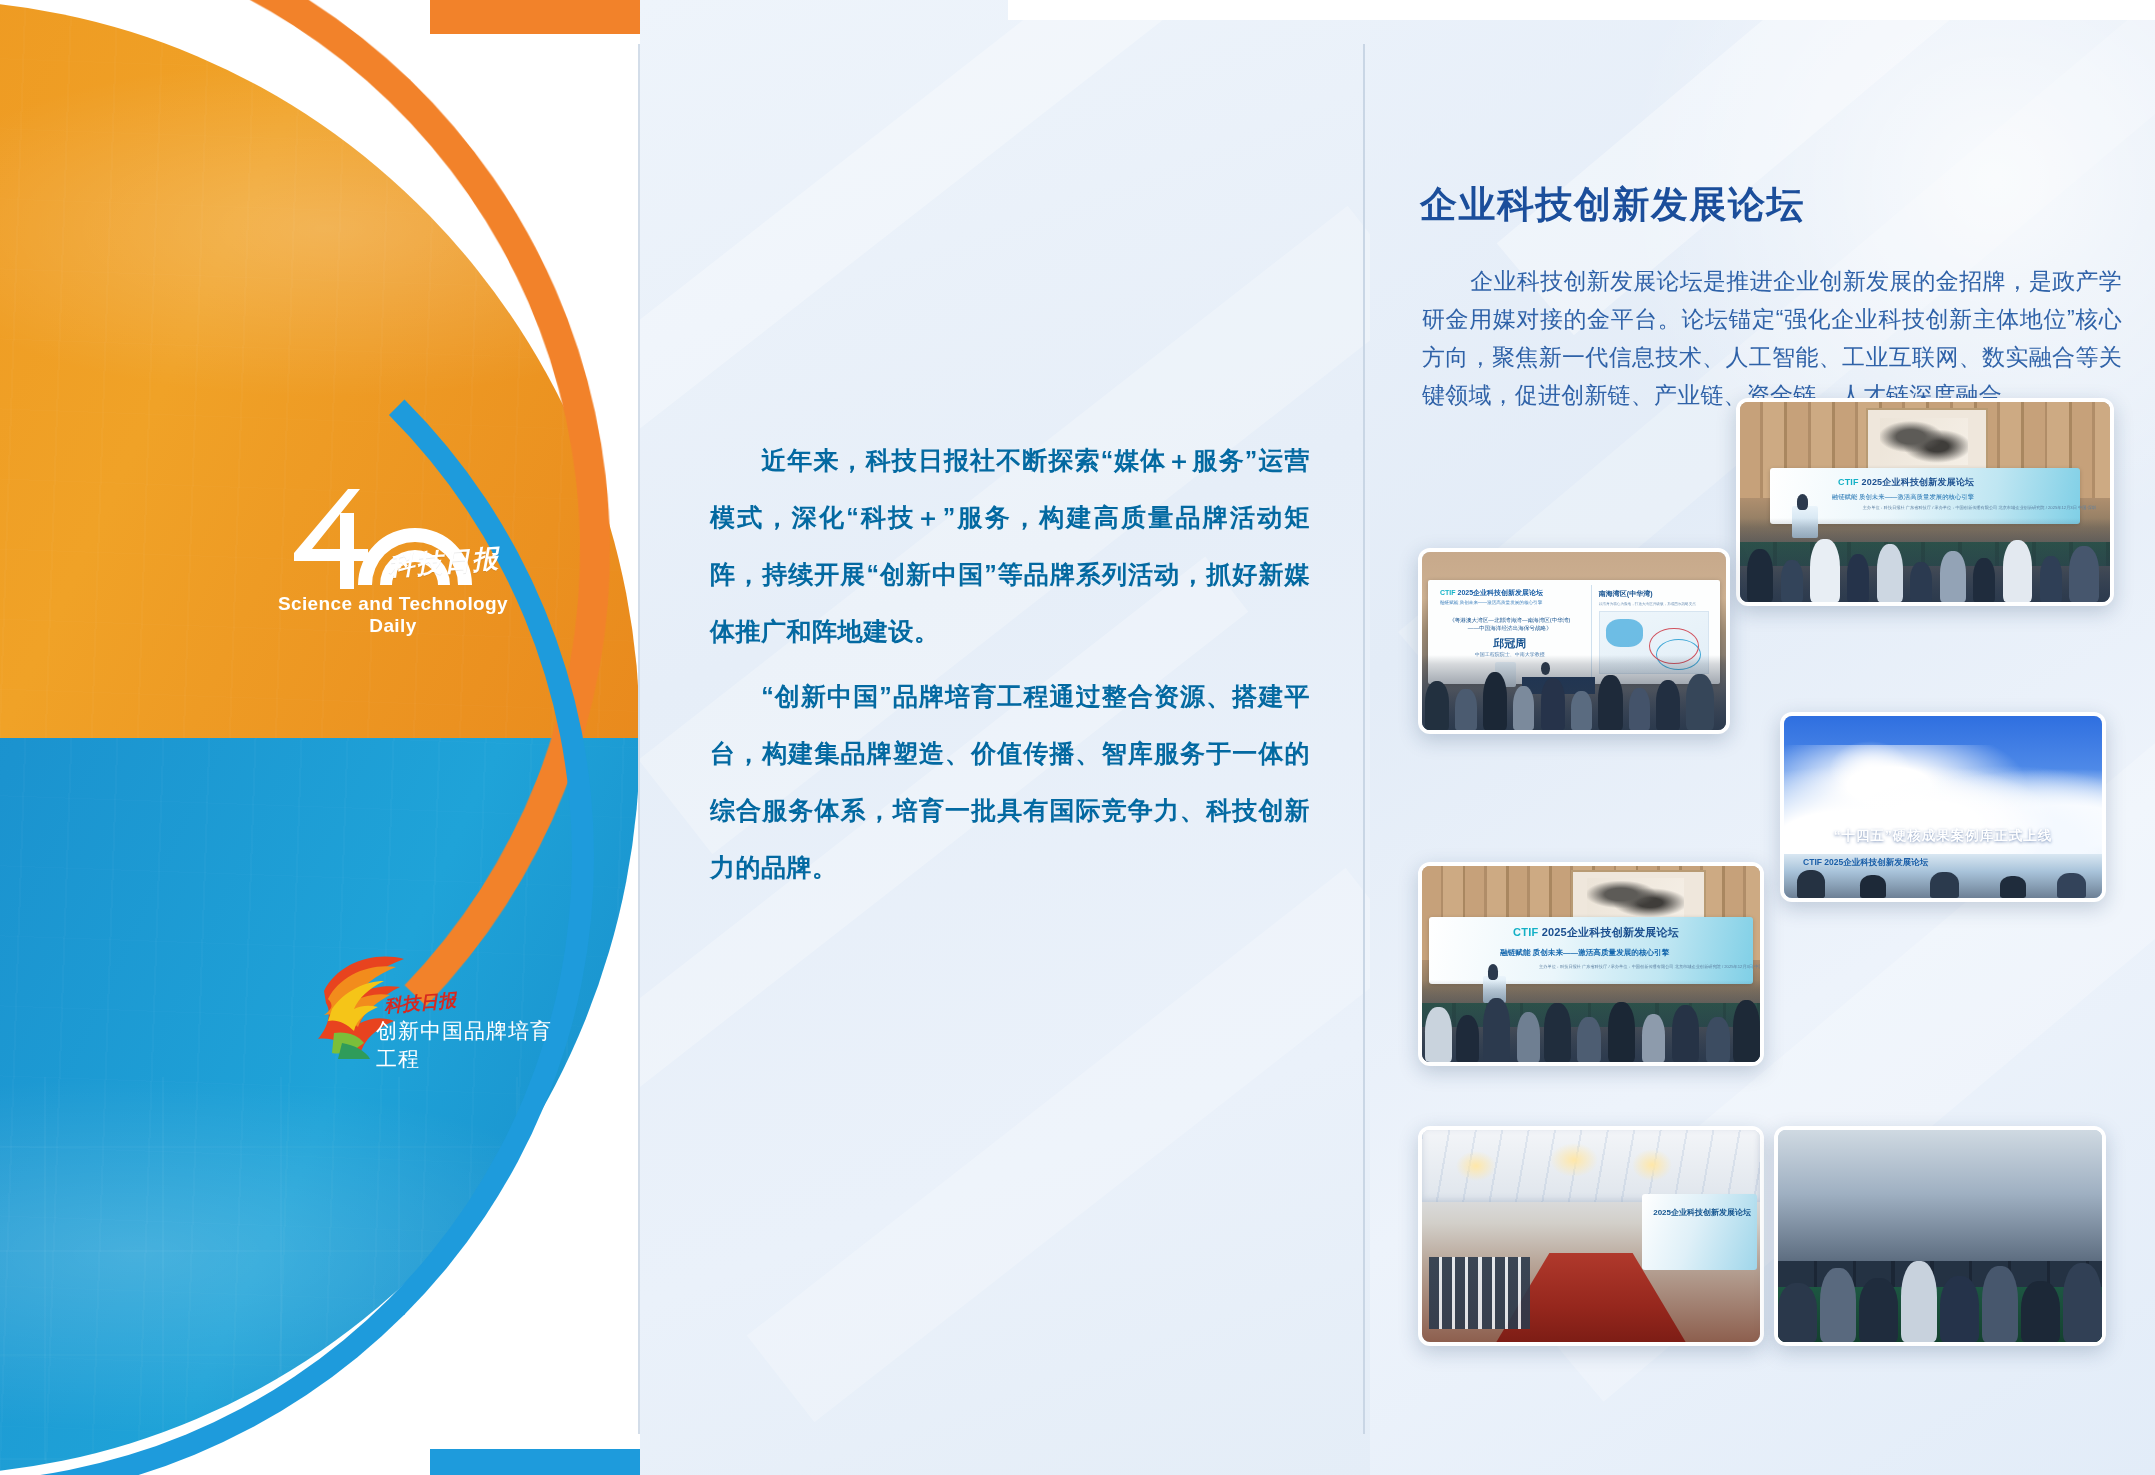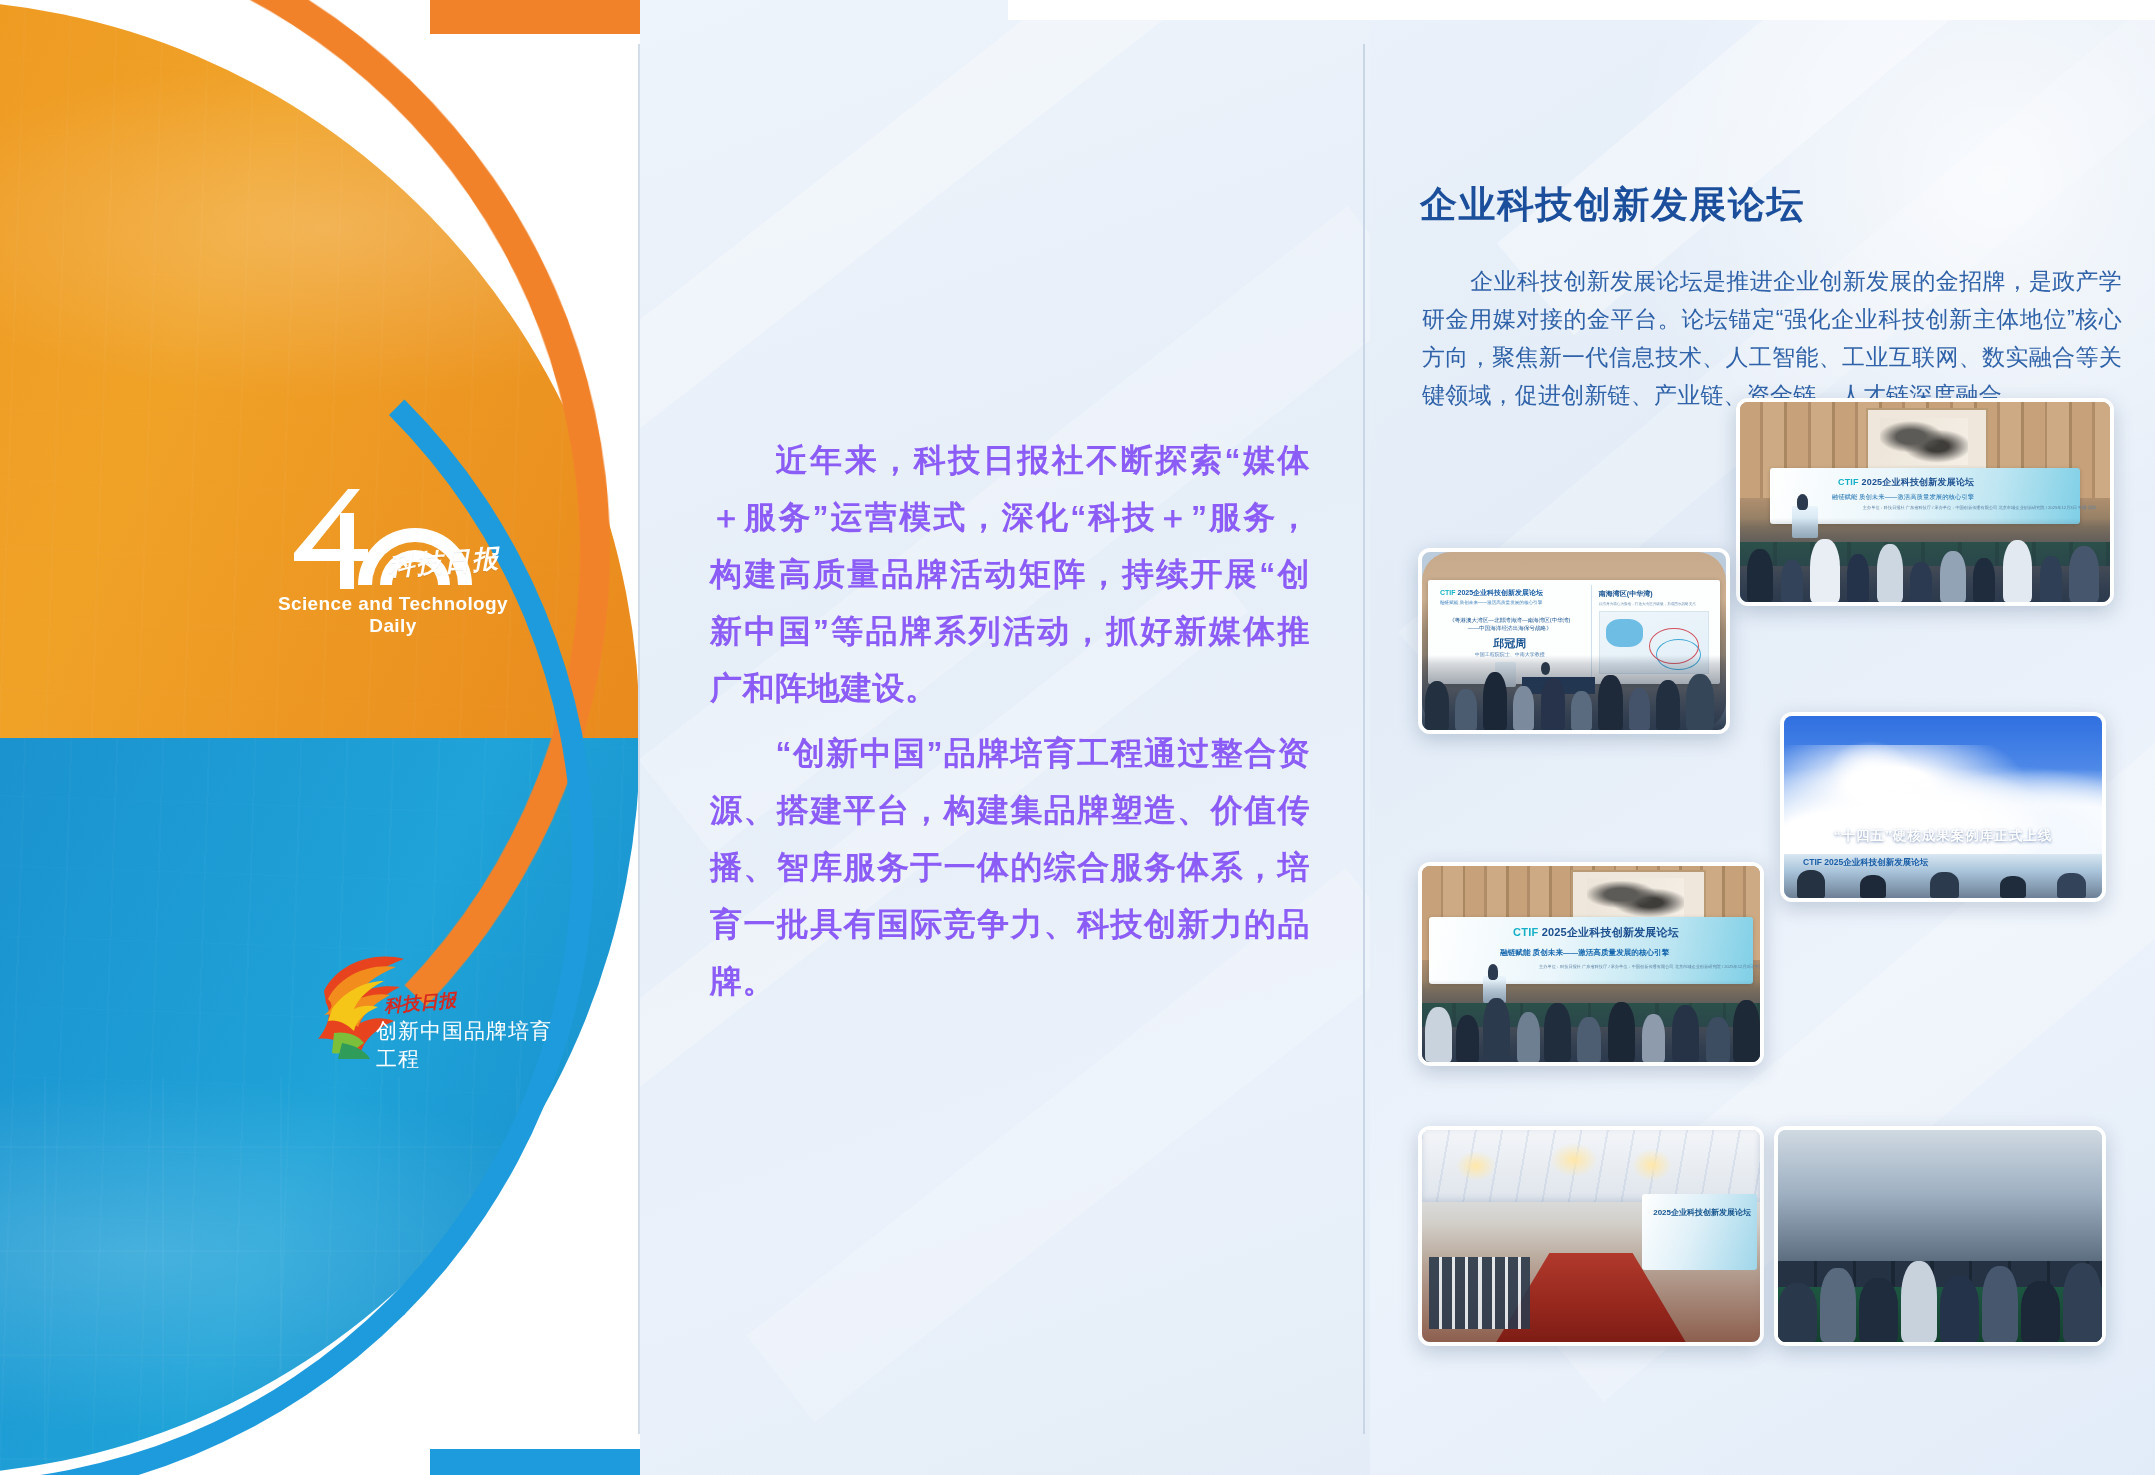--- a/index.html
+++ b/index.html
@@ -79,21 +79,21 @@
 
   .logoci{position:absolute;left:312px;top:955px;width:250px;height:120px;}
   .logoci .bird{position:absolute;left:0;top:-8px;width:104px;height:112px;}
   .logoci .cn1{position:absolute;left:72px;top:36px;font-size:18px;color:#d7281f;font-weight:700;
       font-family:"Liberation Serif","DejaVu Serif",serif;font-style:italic;transform:rotate(-5deg);}
   .logoci .cn2{position:absolute;left:64px;top:62px;font-size:21px;color:#ffffff;
       letter-spacing:1px;font-weight:400;}
 
   
   .midcopy{position:absolute;left:710px;top:432px;width:600px;
-      color:#8b5cf6;font-weight:700;font-size:32px;line-height:57px;
+      color:#0369a1;font-weight:700;font-size:25px;line-height:57px;
       letter-spacing:.5px;text-align:justify;}
   .midcopy p{margin:0 0 8px 0;text-indent:2.05em;}
 
   
   .rtitle{position:absolute;left:1420px;top:180px;width:640px;
       color:#1b4e9b;font-weight:700;font-size:37px;letter-spacing:1.5px;}
   .rbody{position:absolute;left:1422px;top:262px;width:700px;
       color:#2f62a8;font-size:23px;line-height:38px;text-align:justify;letter-spacing:.2px;}
   .rbody p{margin:0;text-indent:2.1em;}
 
@@ -172,21 +172,21 @@
   .ball .redcarpet{position:absolute;left:22%;bottom:0;width:56%;height:42%;
      background:linear-gradient(180deg,#b0392c 0%,#96271d 60%,#7d1d15 100%);
      clip-path:polygon(28% 0%, 72% 0%, 100% 100%, 0% 100%);}
   .ball .screen{position:absolute;right:1%;top:30%;width:34%;height:36%;border-radius:3px;
      background:linear-gradient(110deg,#ffffff 0%,#dff0f8 45%,#9fd6ea 100%);}
   .ball .screen b{position:absolute;left:10%;top:18%;font-size:8px;color:#15558f;white-space:nowrap;}
   .ball .seats{position:absolute;left:2%;bottom:6%;width:30%;height:34%;
      background:repeating-linear-gradient(90deg,#2c3a4c 0 10%, #e9eef3 10% 13%);opacity:.9;}
 
   
-  .pres{position:absolute;inset:0;background:linear-gradient(180deg,#c7a98b 0%,#cdb091 26%,#9d8a73 45%,#4c5668 100%);border-radius:29px;}
+  .pres{position:absolute;inset:0;background:linear-gradient(180deg,#c7a98b 0%,#cdb091 26%,#9d8a73 45%,#4c5668 100%);}
   .pres .slide{position:absolute;left:2%;top:16%;width:96%;height:58%;background:#fdfefe;border-radius:2px;
      box-shadow:0 1px 5px rgba(0,0,0,.2);}
   .pres .sl-l{position:absolute;left:2%;top:4%;width:52%;height:92%;}
   .pres .sl-r{position:absolute;right:2%;top:4%;width:42%;height:92%;
      border-left:1px solid #cfe0ee;}
   .pres .sl-head{position:absolute;left:4%;top:4%;font-size:7px;color:#1a5fa6;font-weight:700;white-space:nowrap;}
   .pres .sl-head em{color:#15b3c8;font-style:normal;}
   .pres .sl-sub{position:absolute;left:4%;top:16%;font-size:4.6px;color:#3c7fbd;white-space:nowrap;}
   .pres .sl-t1{position:absolute;left:6%;top:33%;width:88%;font-size:5.6px;color:#14518f;text-align:center;line-height:8px;}
   .pres .sl-name{position:absolute;left:6%;top:54%;width:88%;text-align:center;font-size:11px;color:#14518f;font-weight:700;}

